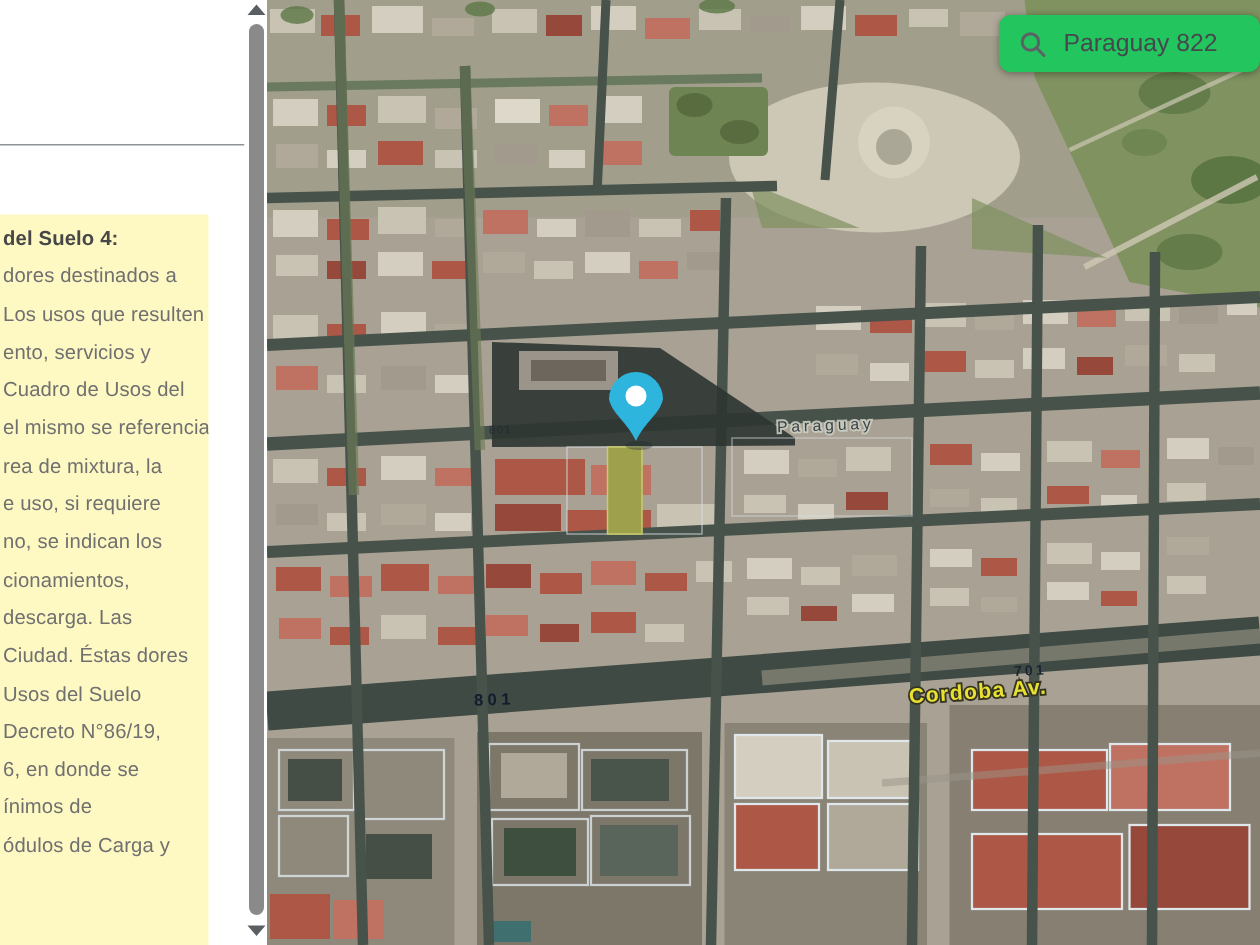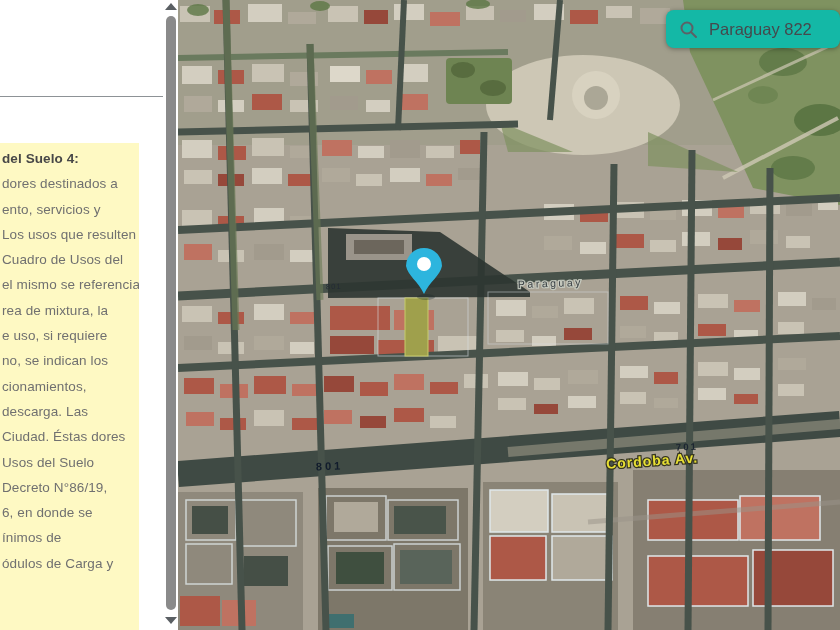--- a/index.html
+++ b/index.html
@@ -28,38 +28,38 @@
   .scroll-thumb{
     position:absolute;left:3px;top:16px;width:10px;height:594px;
     background:#8a8a8a;border-radius:6px;
   }
   
   .map{position:absolute;left:178px;top:0;width:662px;height:630px;overflow:hidden;background:#a9a294;}
   .map svg{display:block;}
   
   .searchbox{
     position:absolute;left:666px;top:10px;width:174px;height:38px;
-    background:#14b8a6;border-radius:8px;box-shadow:0 1px 5px rgba(0,0,0,.35);
+    background:#22c55e;border-radius:8px;box-shadow:0 1px 5px rgba(0,0,0,.35);
     display:flex;align-items:center;box-sizing:border-box;padding-left:13px;
   }
   .searchbox input{
     border:none;outline:none;background:transparent;margin-left:9px;
     font-family:"Liberation Sans",sans-serif;font-size:16.5px;color:#45494d;width:120px;
   }
 </style>
 </head>
 <body>
 
 <div class="sidebar">
   <div class="sidebar-divider"></div>
   <div class="info-panel">
     <p class="head">del Suelo 4:</p>
     <p>dores destinados a</p>
+    <p>Los usos que resulten</p>
     <p>ento, servicios y</p>
-    <p>Los usos que resulten</p>
     <p>Cuadro de Usos del</p>
     <p>el mismo se referencia</p>
     <p>rea de mixtura, la</p>
     <p>e uso, si requiere</p>
     <p>no, se indican los</p>
     <p>cionamientos,</p>
     <p>descarga. Las</p>
     <p>Ciudad. Éstas dores</p>
     <p>Usos del Suelo</p>
     <p>Decreto N°86/19,</p>

